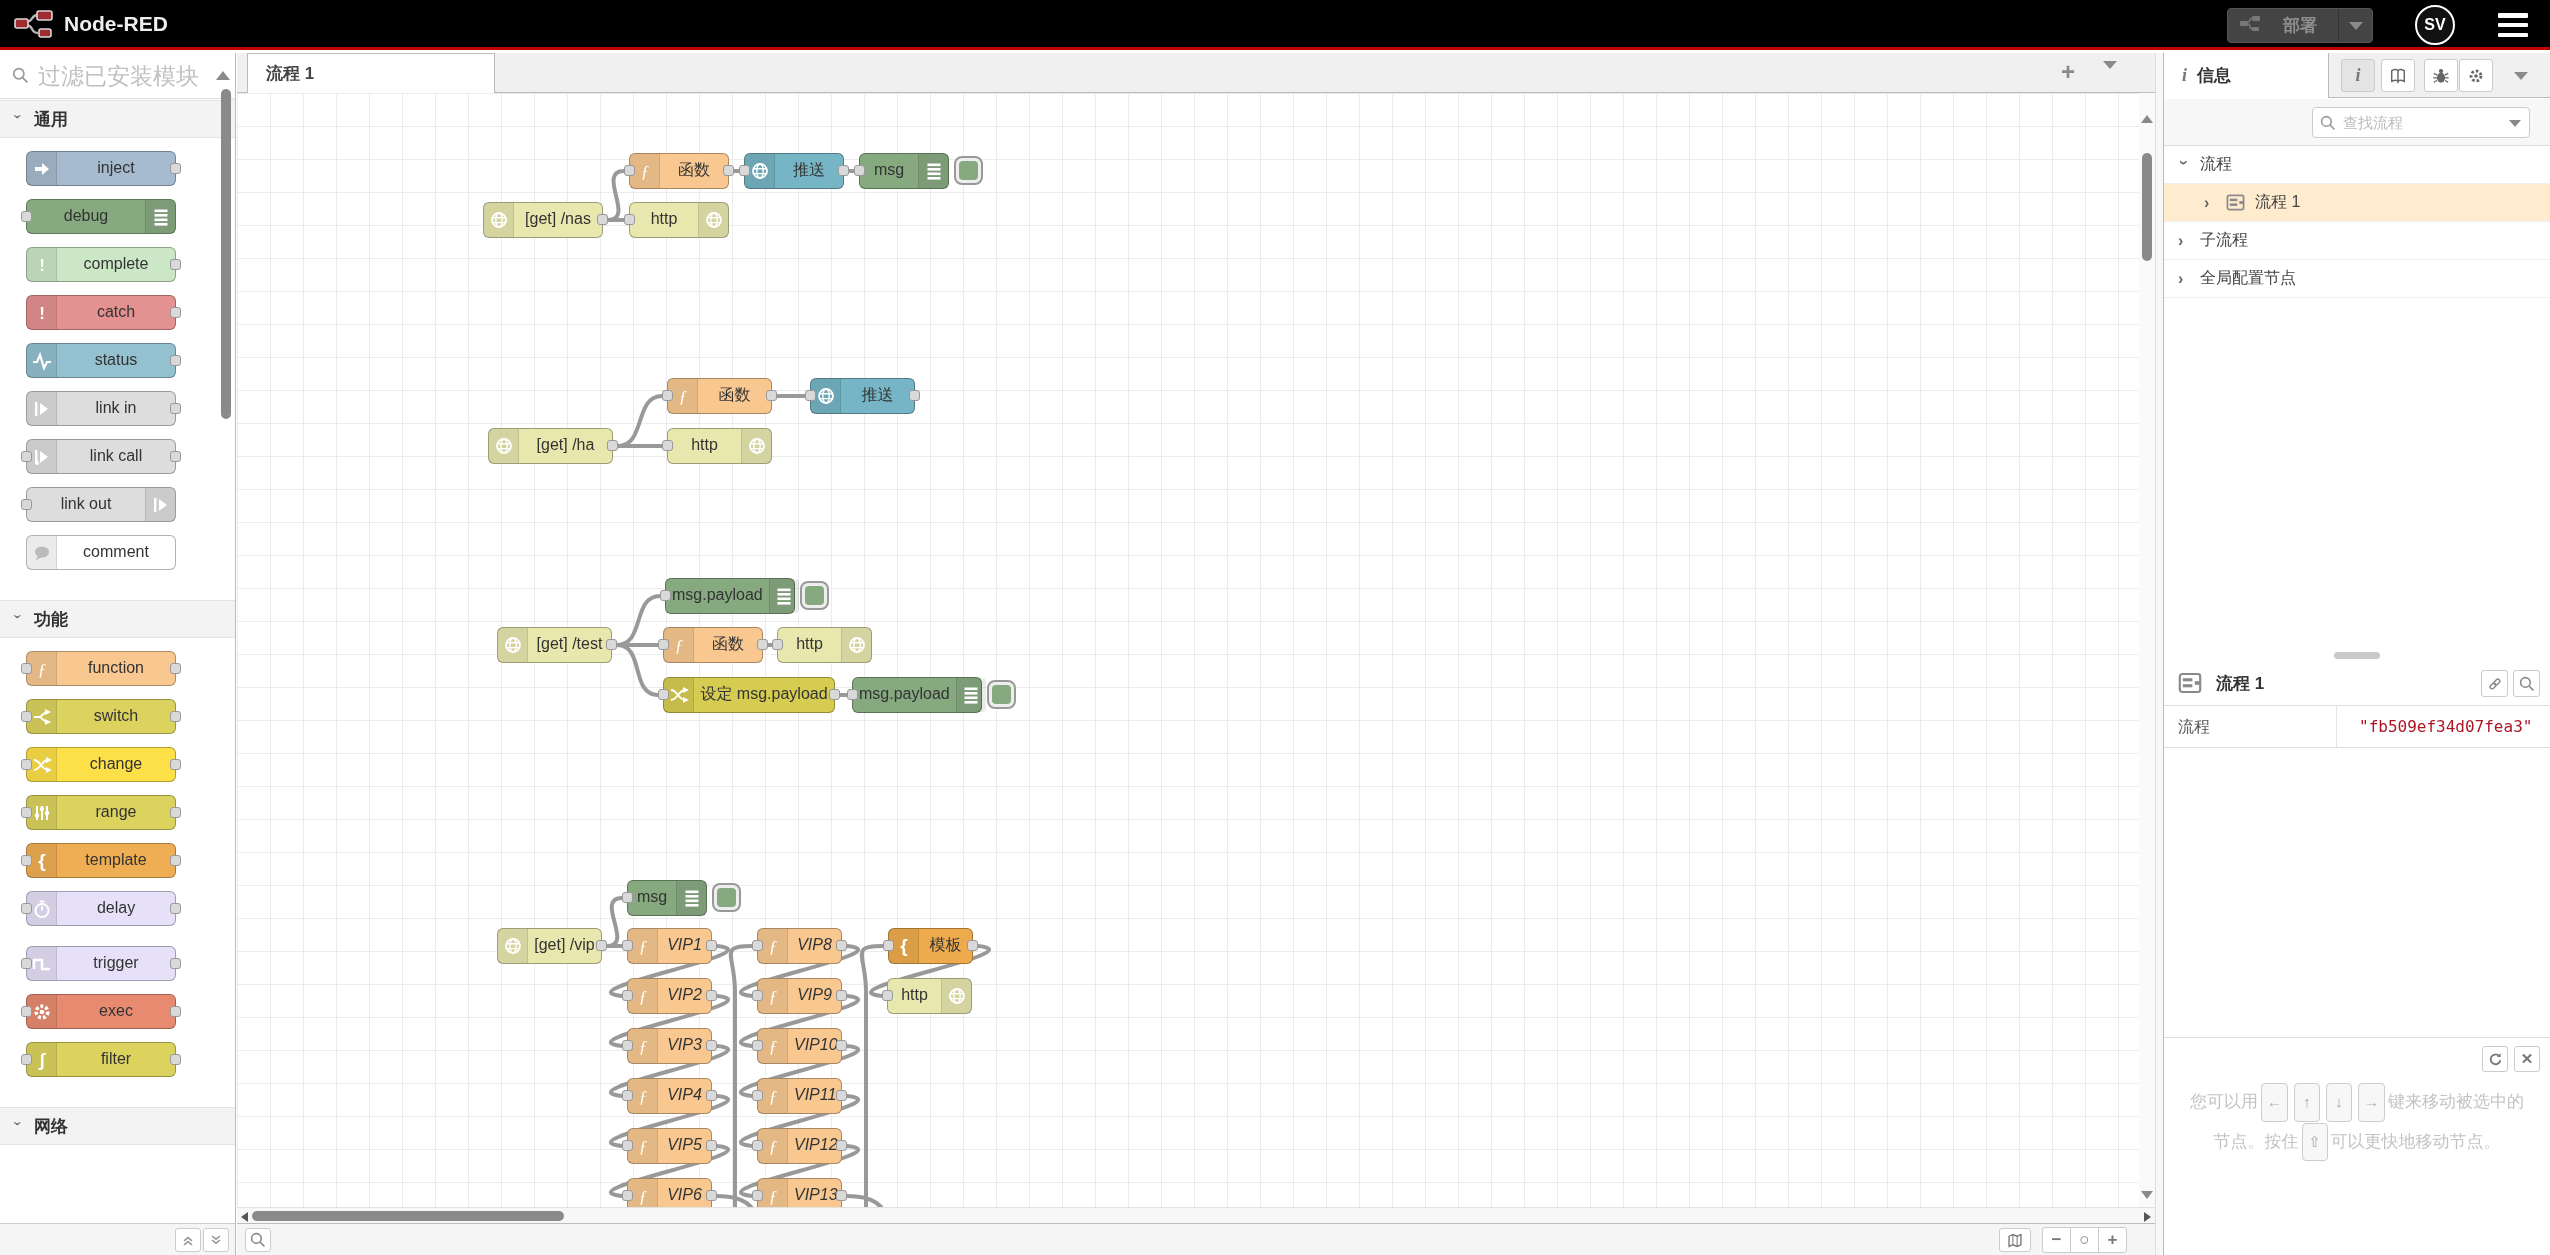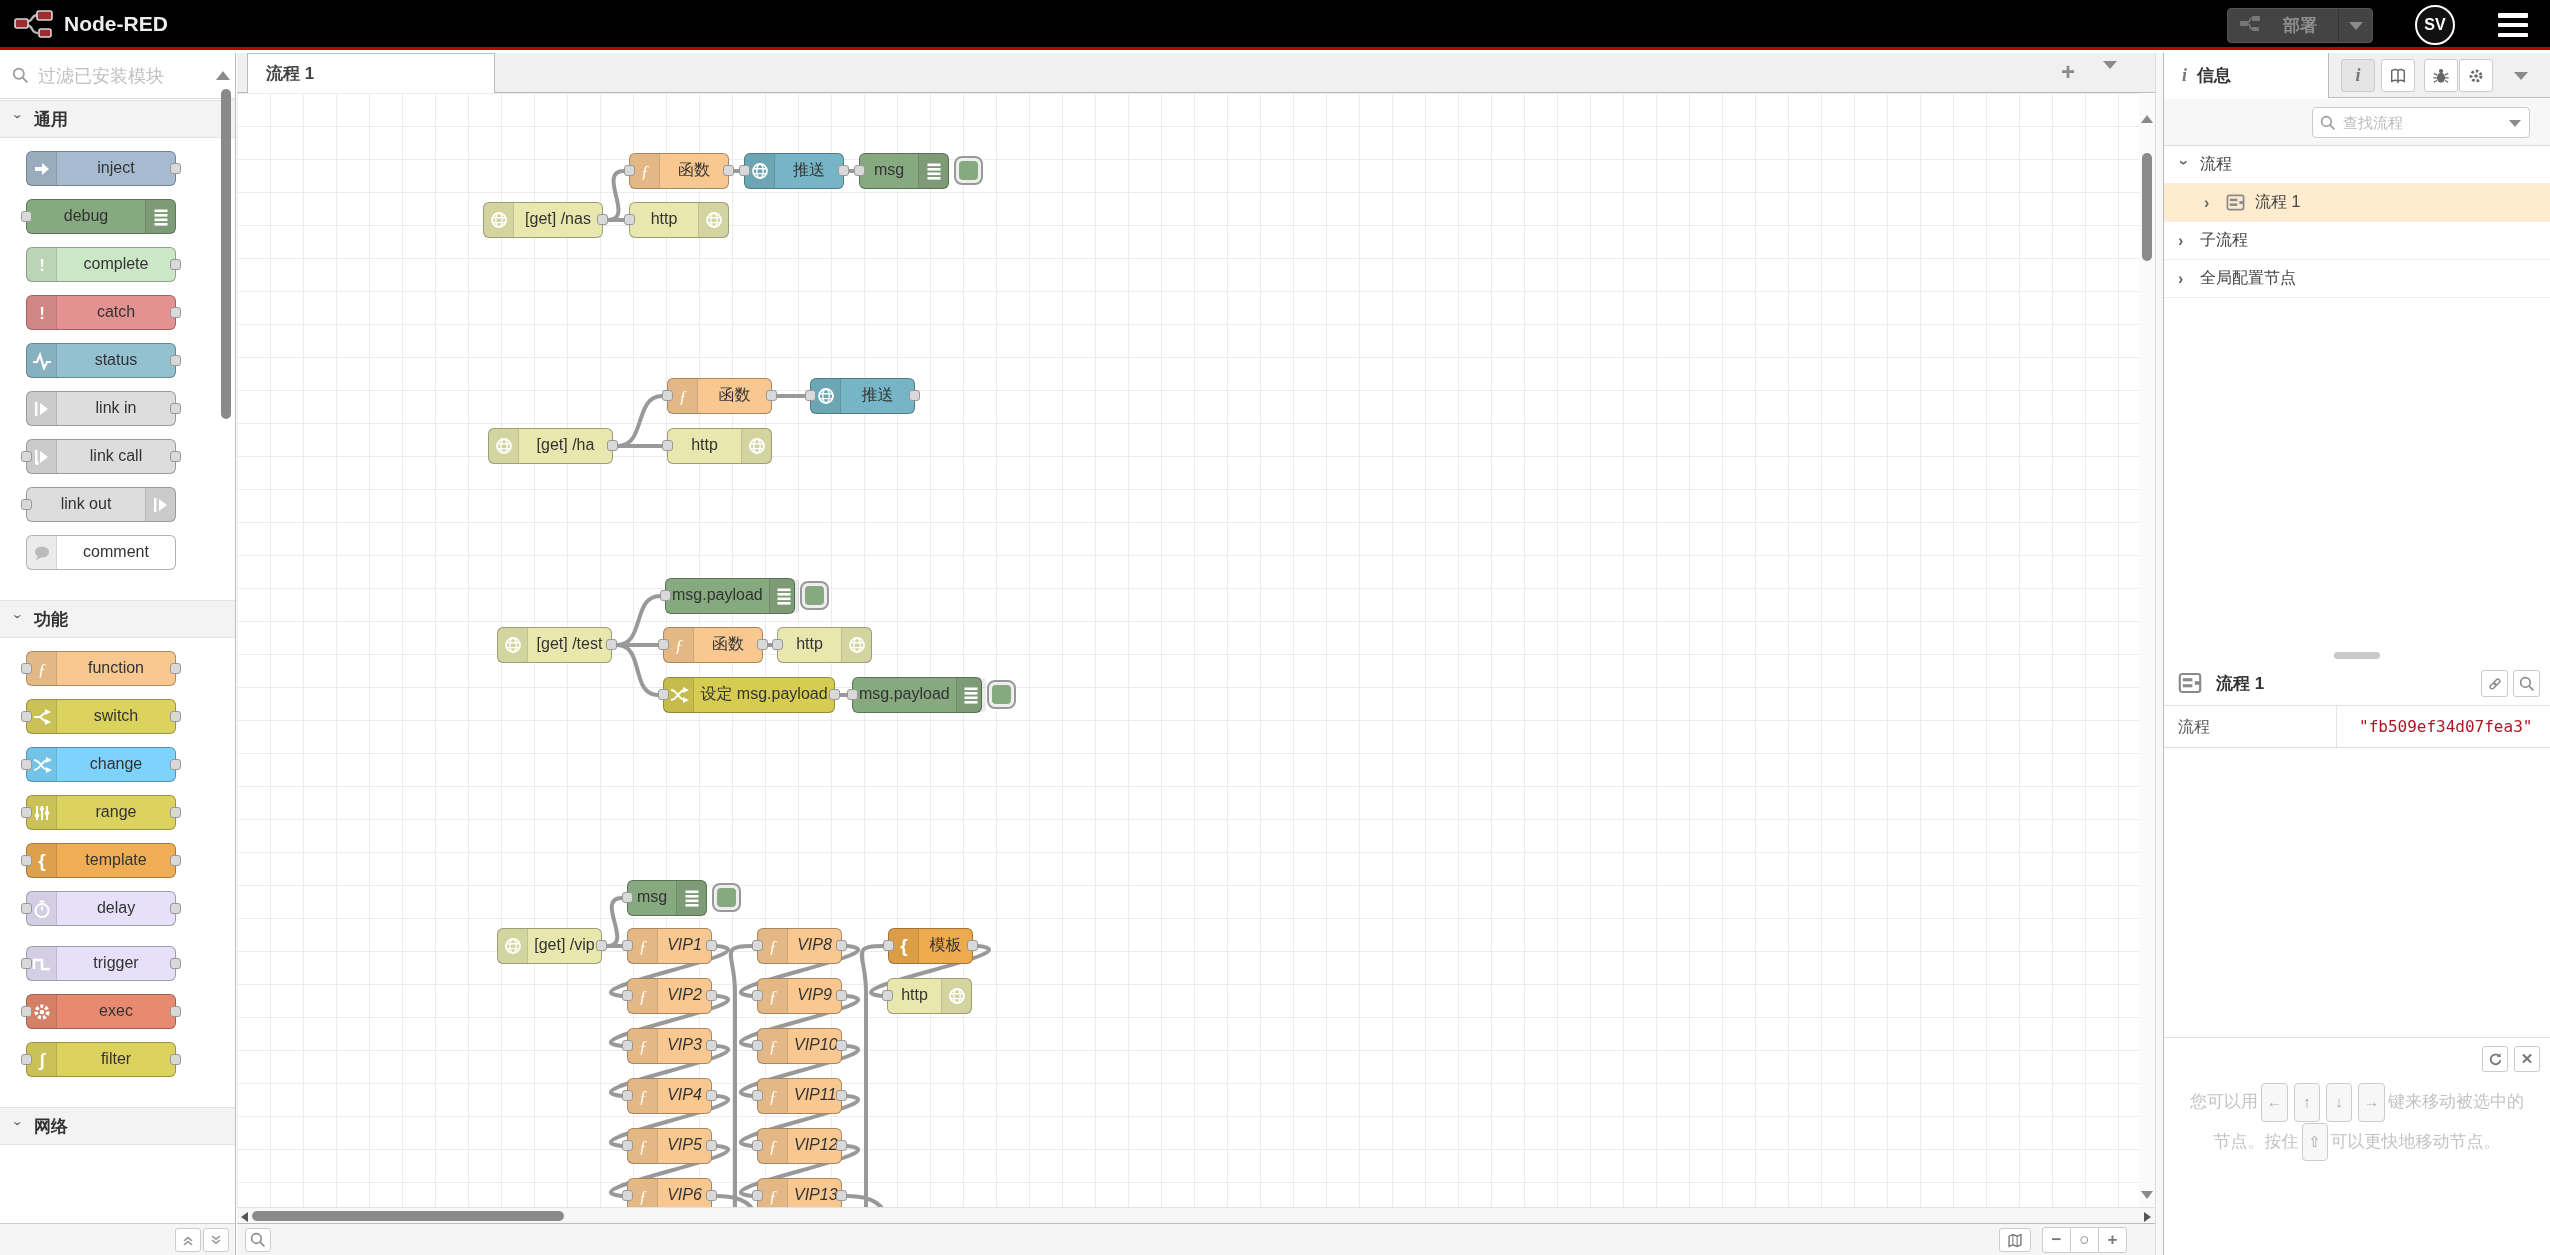--- a/index.html
+++ b/index.html
@@ -20,21 +20,21 @@
   #avatar { position:absolute; right:95px; top:5px; width:40px; height:40px; border:2px solid #fff; border-radius:50%;
             background:#111; color:#fff; font-size:16px; font-weight:bold; display:flex; align-items:center; justify-content:center; }
   #hamburger { position:absolute; right:22px; top:13px; width:30px; height:24px; display:flex; flex-direction:column; justify-content:space-between; }
   #hamburger i { display:block; height:4.5px; background:#fff; border-radius:1px; }
 
   
   #palette { position:absolute; left:0; top:53px; bottom:0; width:236px; background:#fff; border-right:1px solid #bbb; }
   #pal-search { position:absolute; left:0; top:0; width:100%; height:46px; border-bottom:1px solid #ddd; background:#fff; }
   #pal-search svg { position:absolute; left:12px; top:14px; }
   #pal-search input { position:absolute; left:38px; top:8px; width:180px; height:30px; border:none; outline:none;
-                      font-size:18px; color:#555; font-family:"Liberation Sans",sans-serif; }
+                      font-size:23px; color:#555; font-family:"Liberation Sans",sans-serif; }
   #pal-search input::placeholder { color:#c0c0c0; }
   #pal-cats { position:absolute; left:0; top:47px; bottom:32px; width:100%; overflow:hidden; }
   .pal-cat { height:38px; background:#f3f3f3; border-top:1px solid #e3e3e3; border-bottom:1px solid #e3e3e3;
              display:flex; align-items:center; gap:10px; padding-left:12px; font-size:17px; font-weight:bold; color:#333; margin-top:0;font-family:Liberation Serif, serif; }
   .pal-items { padding:13px 0 17px 4px; }
   .chev { display:inline-block; color:#666; font-weight:bold; font-size:16px; width:12px; }
   .chev.open { transform:rotate(90deg) translateX(1px); }
   .pnode { position:relative; width:150px; height:35px; margin:0 0 13px 22px; border:1.5px solid rgba(0,0,0,.30);
            border-radius:6px; display:flex; font-size:16px; color:#333; }
   .istrip { width:30px; flex:none; background:rgba(0,0,0,.08); border-right:1px solid rgba(0,0,0,.10);
@@ -280,21 +280,21 @@
           <span class="istrip">
             <svg width="20" height="20" viewBox="0 0 20 20">
               <path d="M2 10h6M8 10L14 5M8 10l6 5" stroke="#fff" stroke-width="2" fill="none"></path>
               <path d="M13 2l6 3-6 3zM13 12l6 3-6 3z" fill="#fff"></path>
             </svg>
           </span>
           <span class="nlabel">switch</span>
           <span class="port pin"></span>
           <span class="port pout"></span>
         </div>
-        <div class="pnode" style="background: #7dd3fc;">
+        <div class="pnode" style="background: #fde047;">
           <span class="istrip">
             <svg width="20" height="20" viewBox="0 0 20 20">
               <path d="M2 5c6 0 8 10 14 10M2 15c6 0 8-10 14-10" stroke="#fff" stroke-width="2" fill="none"></path>
               <path d="M14 12l6 3-6 3zM14 2l6 3-6 3z" fill="#fff"></path>
             </svg>
           </span>
           <span class="nlabel">change</span>
           <span class="port pin"></span>
           <span class="port pout"></span>
         </div>

